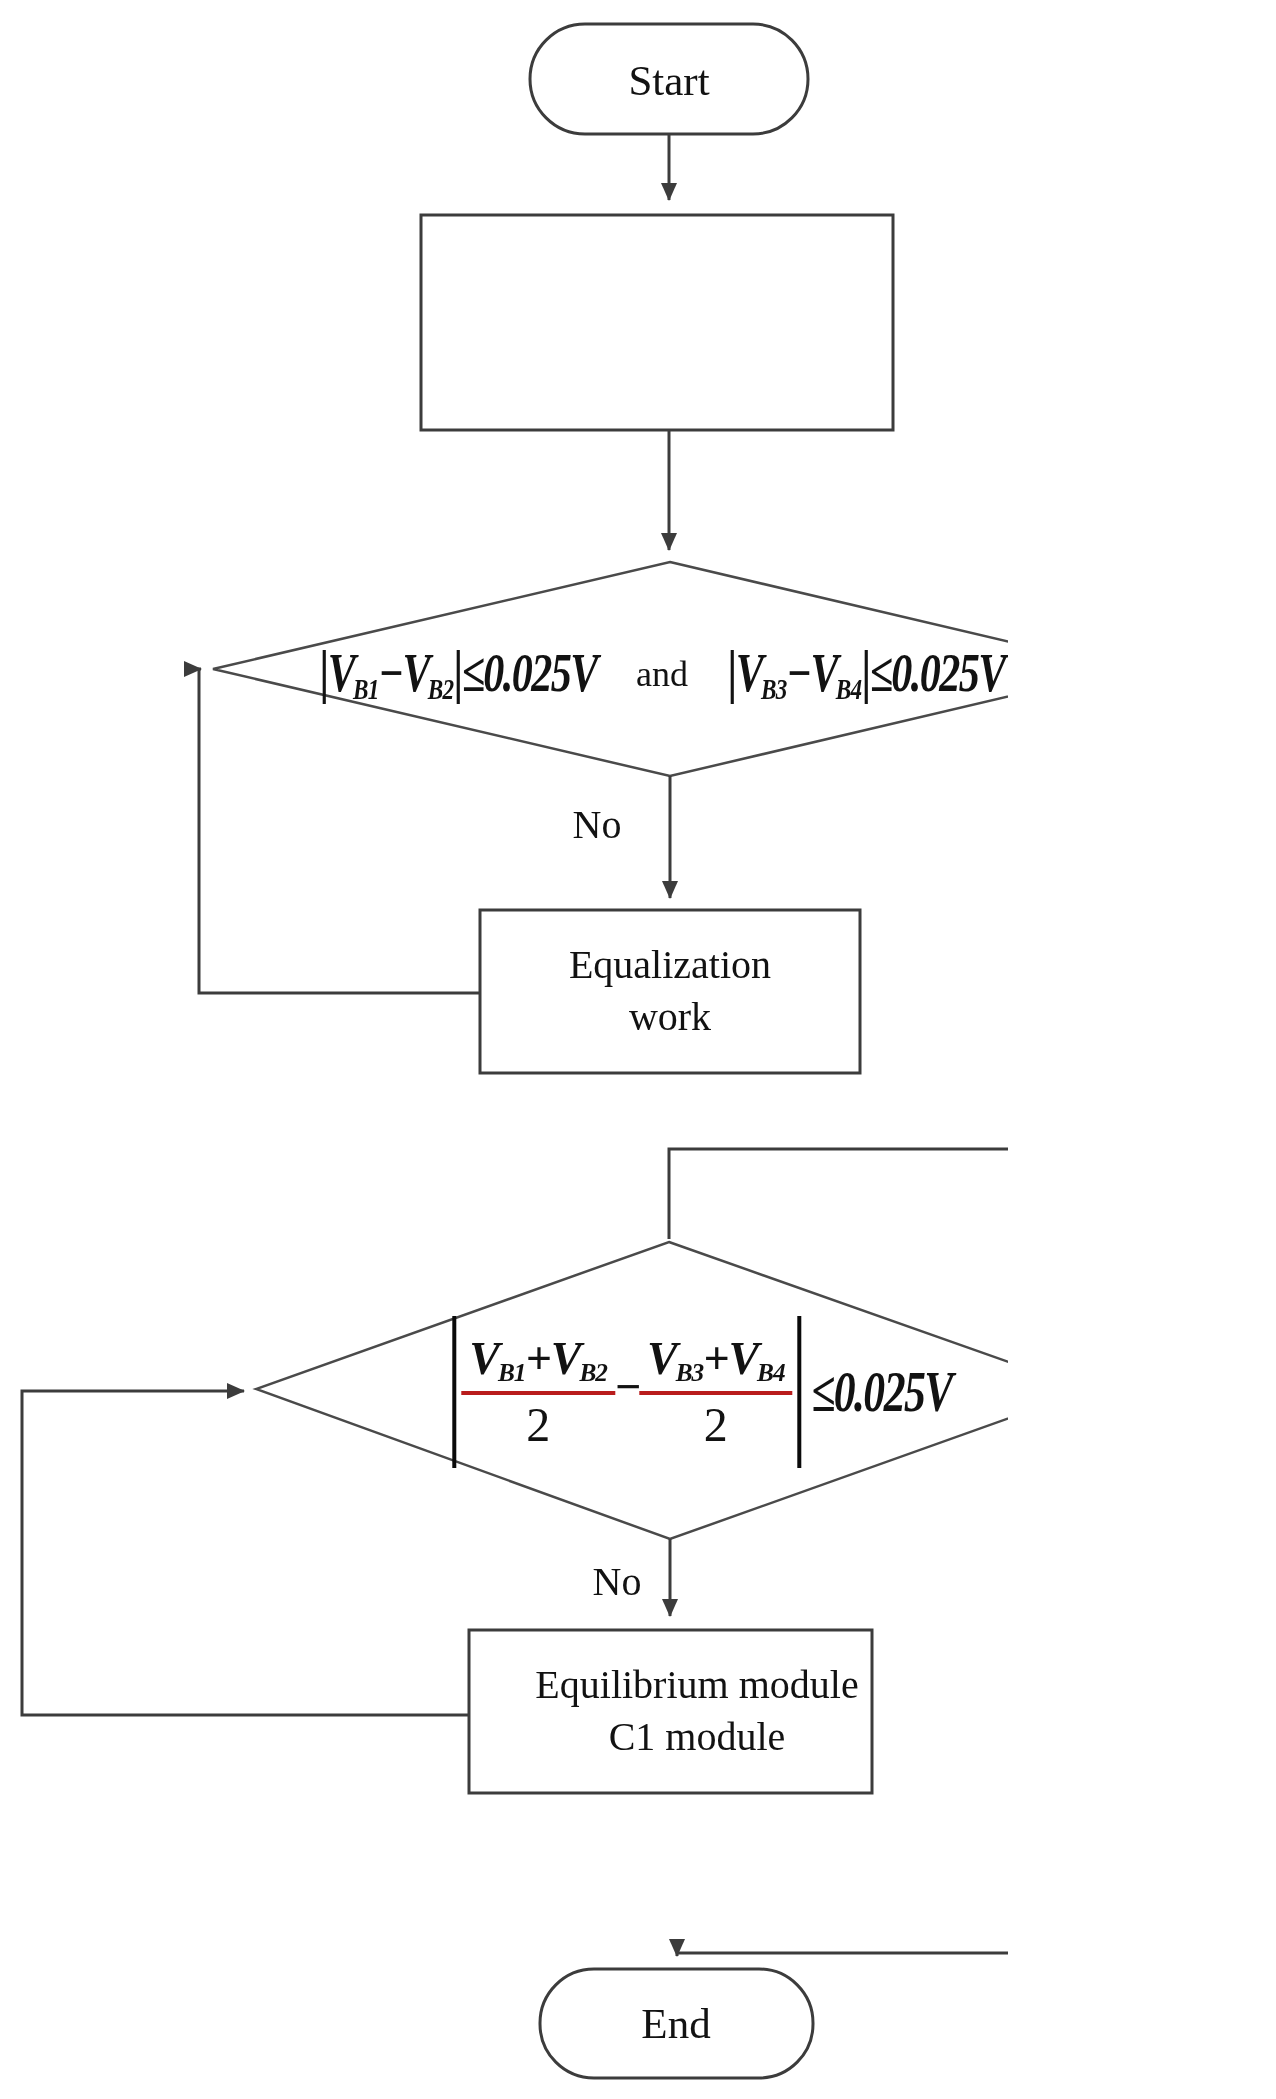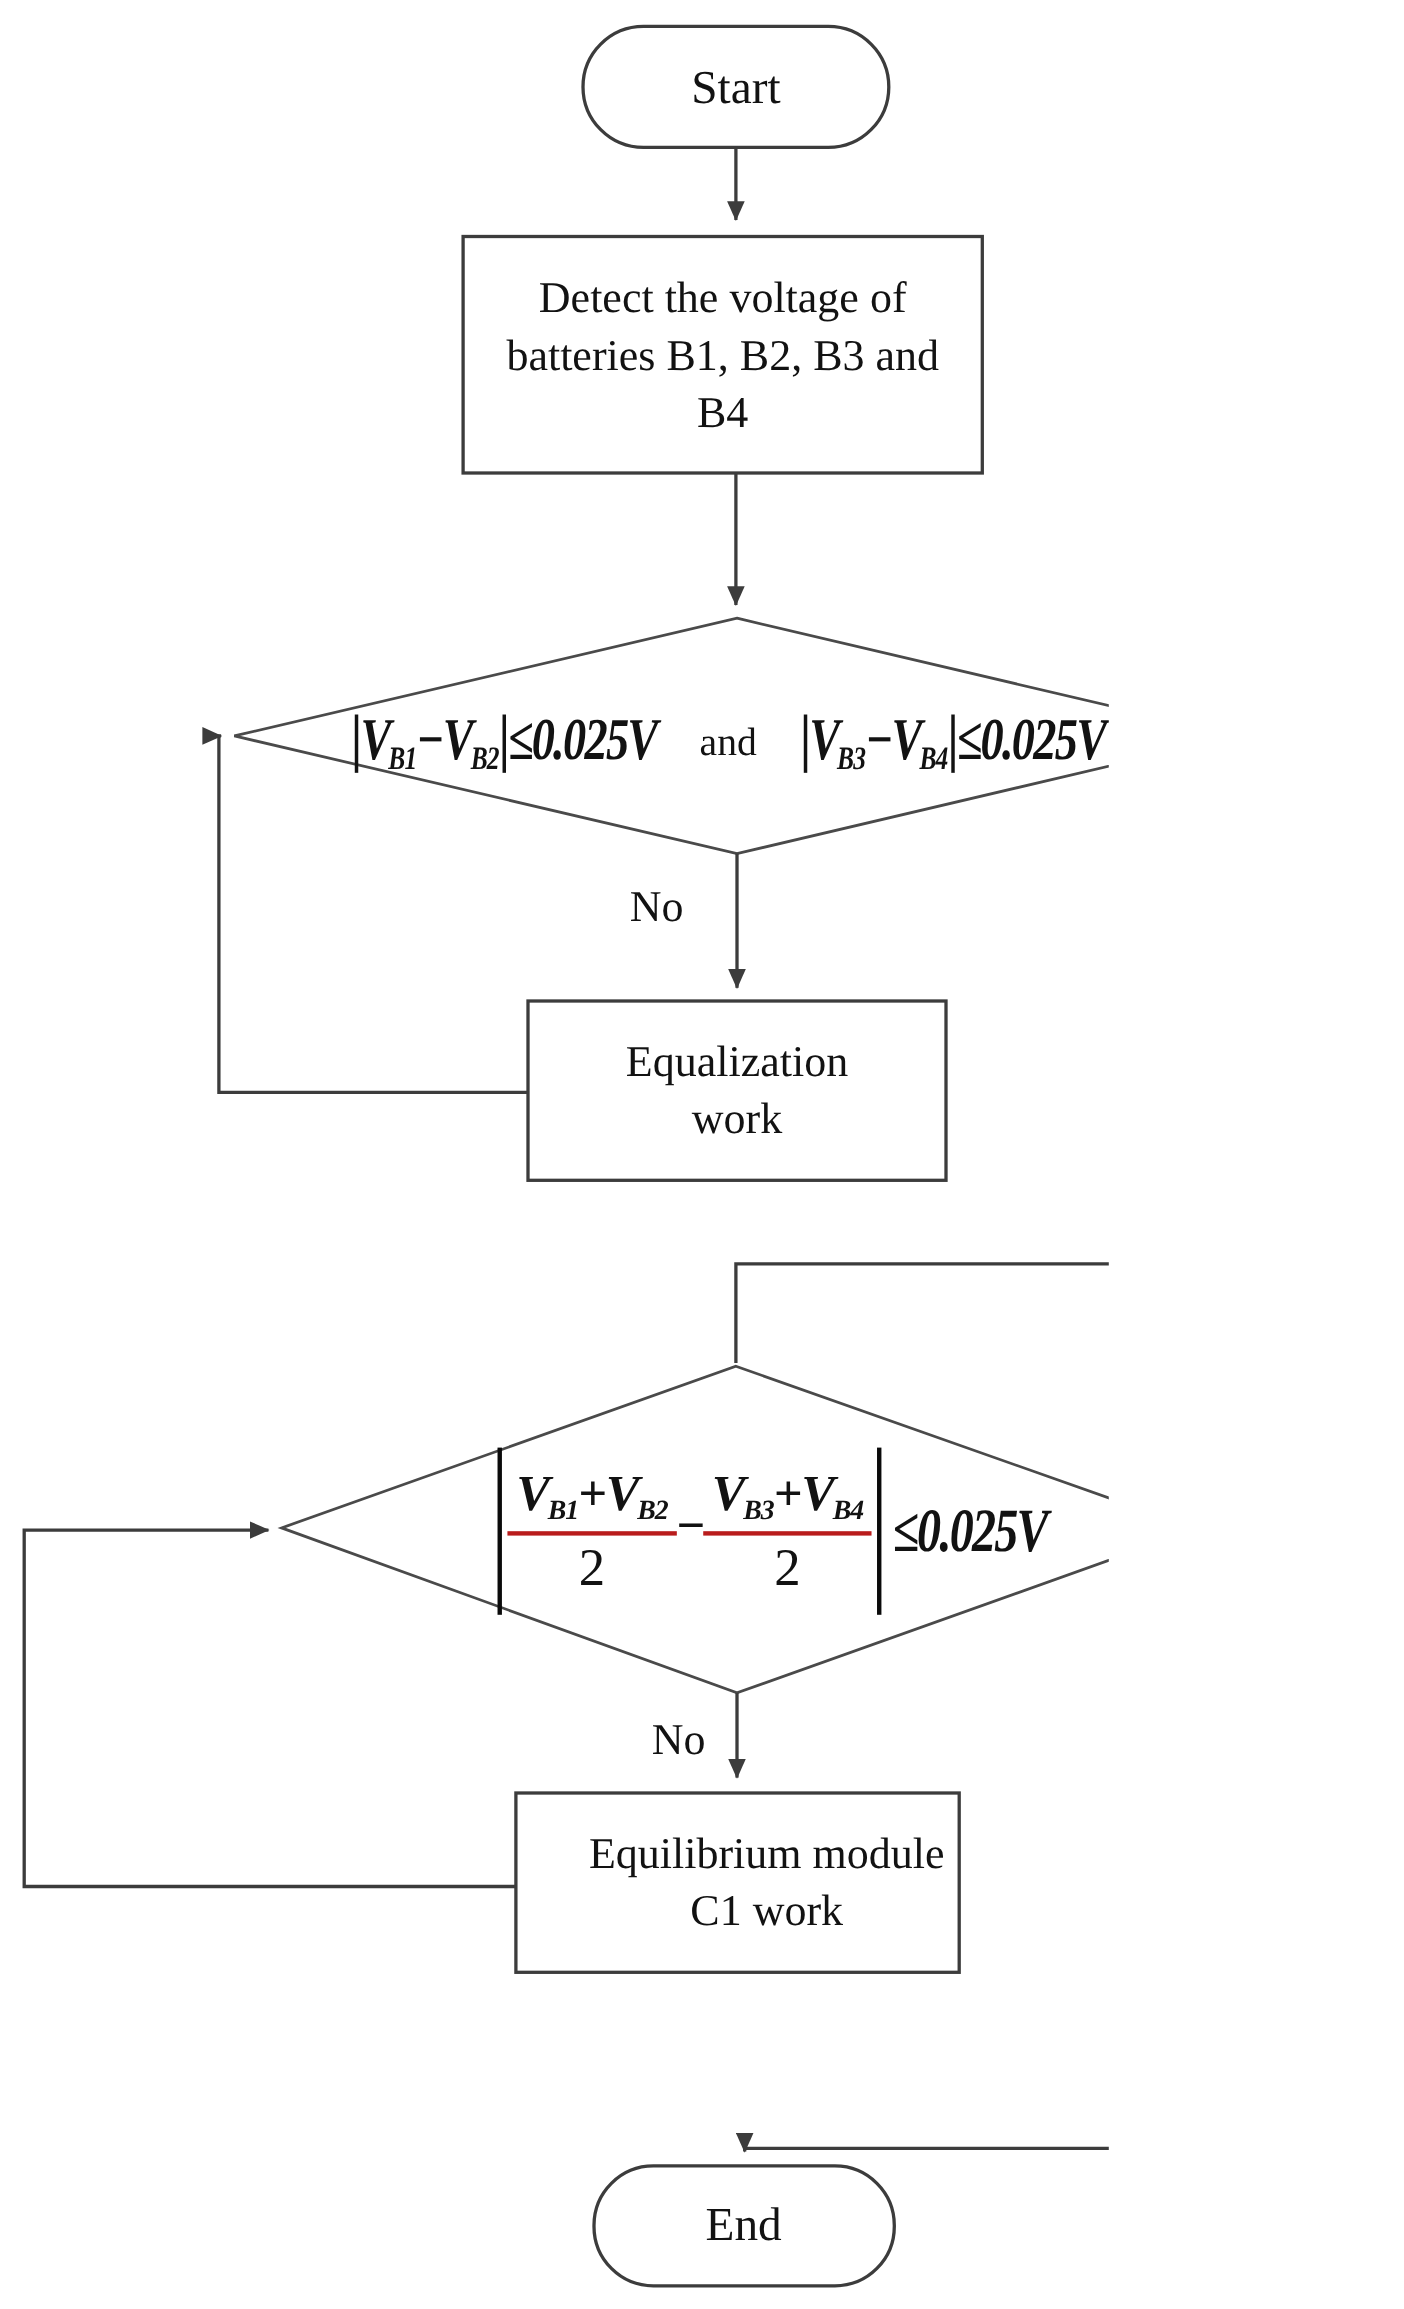--- a/index.html
+++ b/index.html
@@ -55,25 +55,20 @@
     <path d="M670,776 L670,898" fill="none" stroke="#3c3c3c" stroke-width="3" marker-end="url(#arrow)"></path>
     <path d="M480,993 L199,993 L199,669 L201,669" fill="none" stroke="#3c3c3c" stroke-width="3" marker-end="url(#arrow)"></path>
     <path d="M1125,669 L1248,669 L1248,1149 L669,1149 L669,1239" fill="none" stroke="#3c3c3c" stroke-width="3"></path>
     <path d="M670,1539 L670,1616" fill="none" stroke="#3c3c3c" stroke-width="3" marker-end="url(#arrow)"></path>
     <path d="M469,1715 L22,1715 L22,1391 L244,1391" fill="none" stroke="#3c3c3c" stroke-width="3" marker-end="url(#arrow)"></path>
     <path d="M1088,1390 L1233,1390 L1233,1953 L677,1953 L677,1956" fill="none" stroke="#3c3c3c" stroke-width="3" marker-end="url(#arrow)"></path>
   </svg>
 
   <div class="txt terminator-label" style="left:669px;top:80px;">Start</div>
 
-  <div class="txt box-label" style="left:657px;top:323px;">
-    <div>Detect the voltage of</div>
-    <div>batteries B1, B2, B3 and</div>
-    <div>B4</div>
-  </div>
 
   <div class="txt f1" style="left:662px;top:672px;">
     <span class="cond"><span class="vbar">|</span><span>V</span><sub>B1</sub><span>−</span><span>V</span><sub>B2</sub><span class="vbar">|</span><span>≤</span><span>0.025</span><span>V</span></span>
     <span class="and-word">and</span>
     <span class="cond"><span class="vbar">|</span><span>V</span><sub>B3</sub><span>−</span><span>V</span><sub>B4</sub><span class="vbar">|</span><span>≤</span><span>0.025</span><span>V</span></span>
   </div>
 
   <div class="txt branch-label" style="left:597px;top:824px;">No</div>
   <div class="txt branch-label" style="left:1117px;top:753px;">Yes</div>
 
@@ -95,18 +90,18 @@
     </span>
     <span class="absbar"></span>
     <span class="f2rel"><span>≤</span><span>0.025</span><span>V</span></span>
   </div>
 
   <div class="txt branch-label" style="left:617px;top:1581px;">No</div>
   <div class="txt branch-label" style="left:1130px;top:1583px;">Yes</div>
 
   <div class="txt box-label" style="left:697px;top:1711px;">
     <div>Equilibrium module</div>
-    <div>C1 work</div>
+    <div>C1 module</div>
   </div>
 
   <div class="txt terminator-label" style="left:676px;top:2023px;">End</div>
 
 </div>
 
 </body></html>

